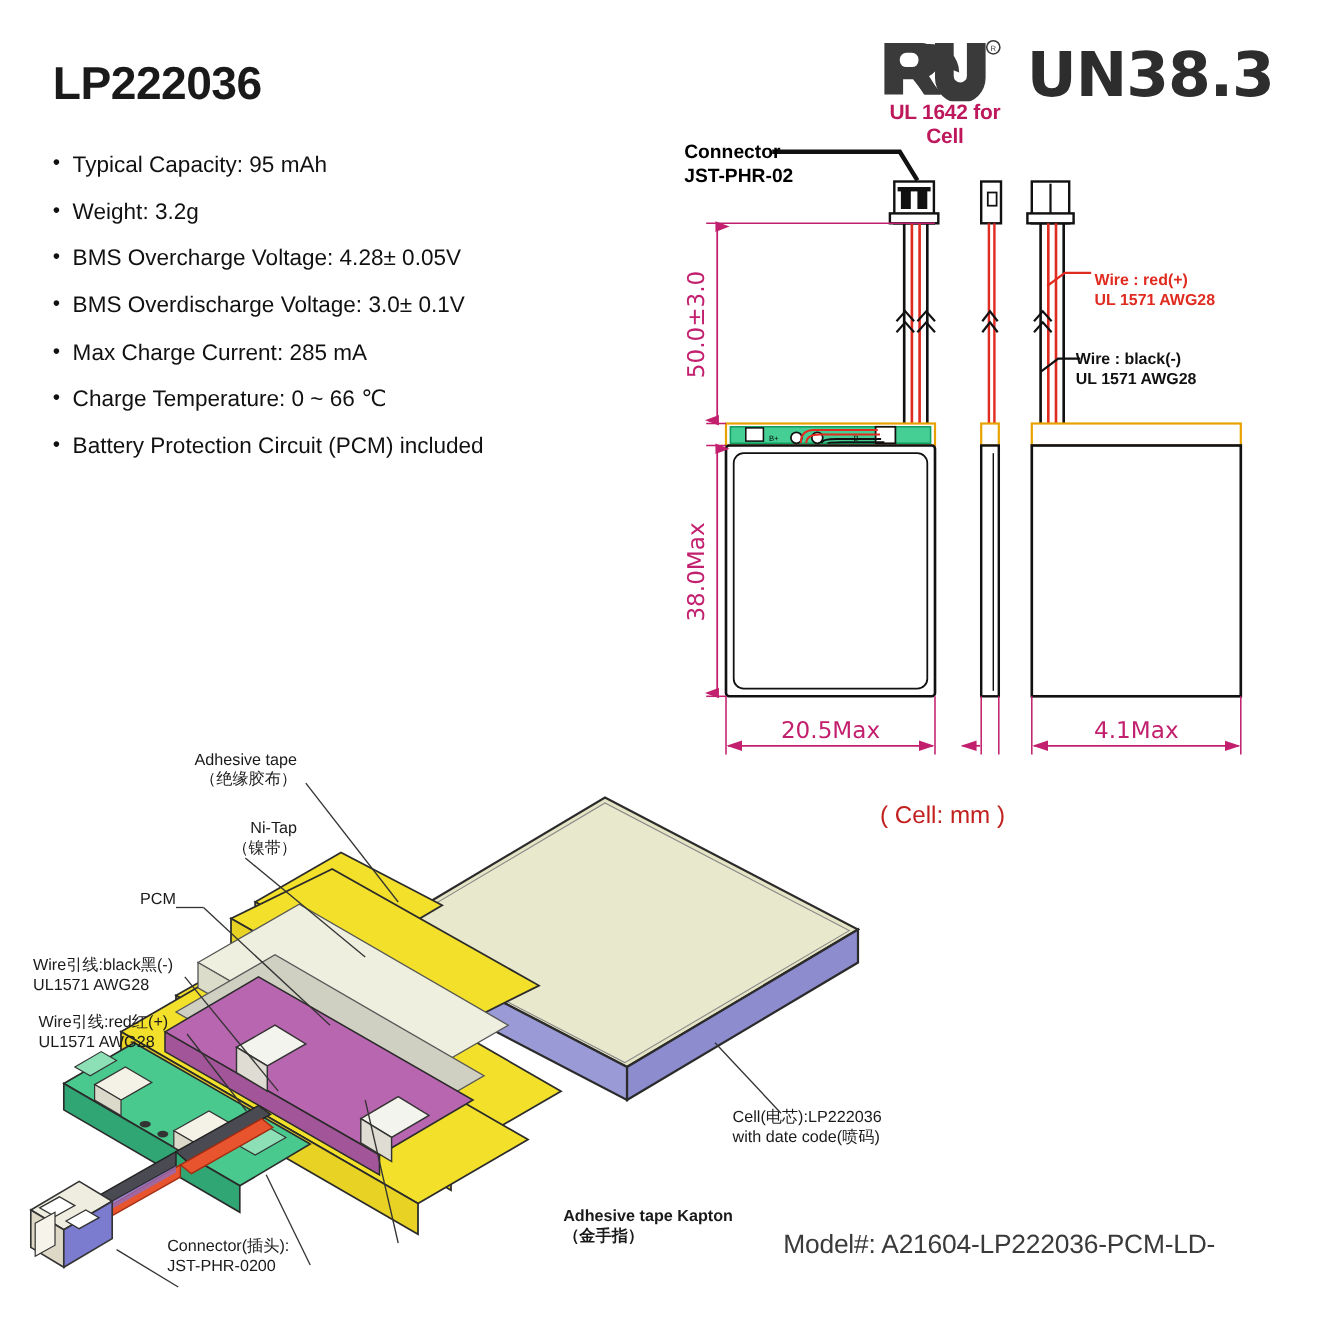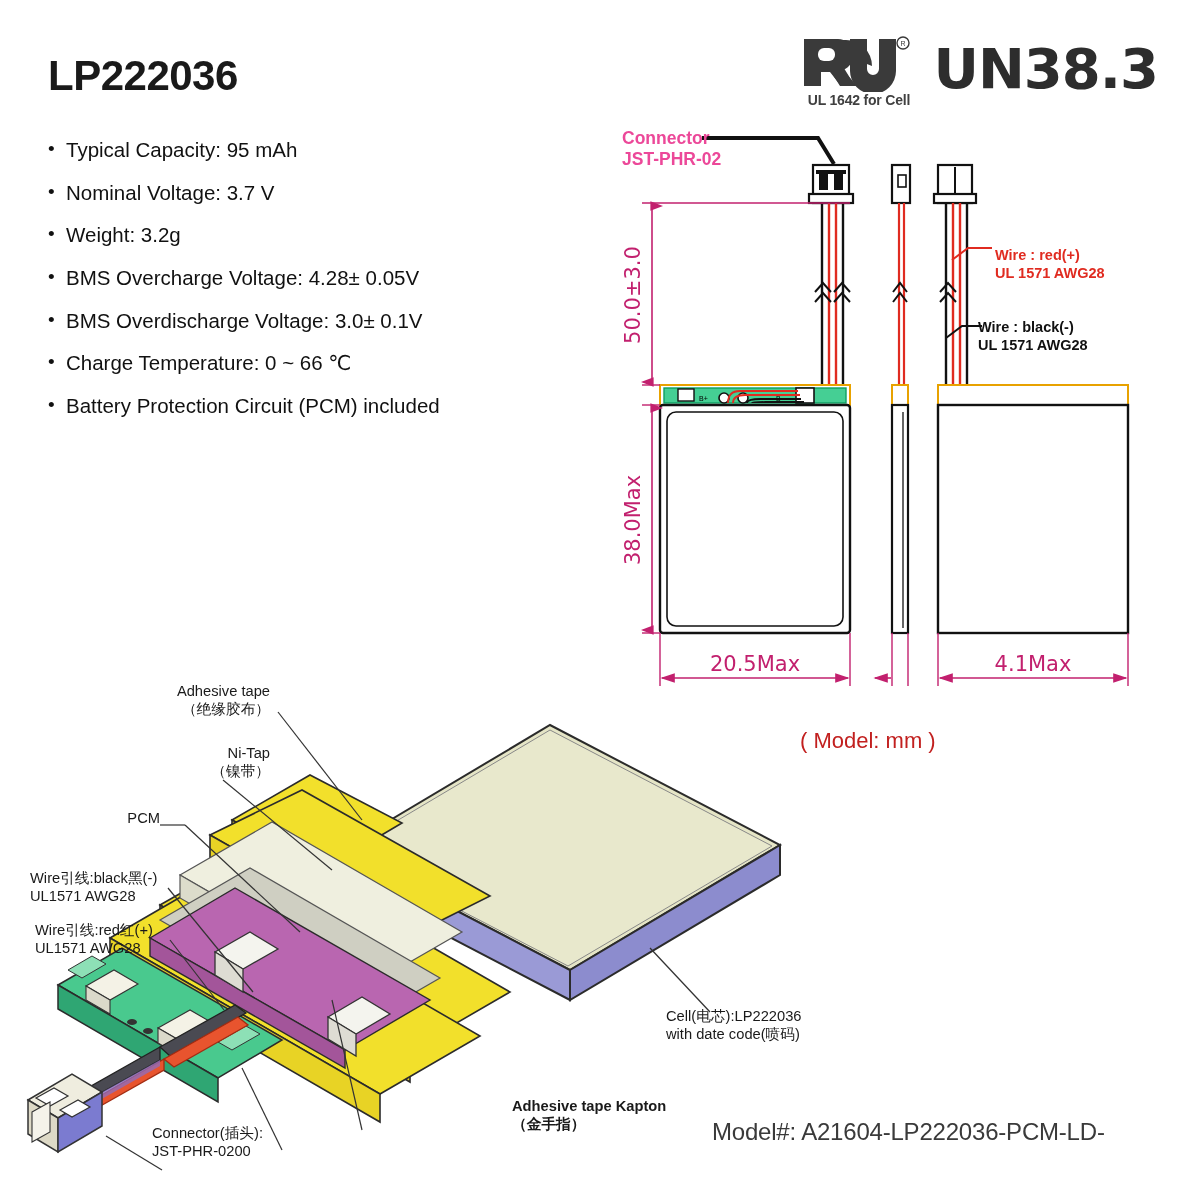--- a/index.html
+++ b/index.html
@@ -38,21 +38,21 @@
     content:"\2022";
     position:absolute;left:0;top:-1px;
     font-size:19px;
   }
 
   
   #cert-block{ right:42px; top:30px; width:370px; height:96px; }
   #ul-mark{ position:absolute; left:10px; top:4px; width:120px; }
   #ul-caption{
     position:absolute; left:6px; top:62px; width:130px;
-    font-size:14px;font-weight:700;color:#404040;text-align:center;
+    font-size:19px;font-weight:700;color:#be185d;text-align:center;
     letter-spacing:-0.2px;
   }
   #un-text{
     position:absolute; right:0px; top:6px;
     font-size:56px;font-weight:700;color:#2d2d2d;
     letter-spacing:-1px; font-family:"DejaVu Sans",sans-serif;
   }
 
   
   #drawing-2d{ left:600px; top:120px; width:590px; height:580px; }
@@ -77,21 +77,21 @@
 
   #model-number{
     left:712px; top:1118px;
     font-size:24px; color:#3a3a3a; letter-spacing:-0.2px;
     white-space:nowrap;
   }
 
   
   #conn-label{
     left:622px; top:128px;
-    font-size:17.5px; font-weight:700; line-height:1.22; color:#ec4899;
+    font-size:17.5px; font-weight:700; line-height:1.22; color:#000000;
     white-space:pre-line;
   }
   #wire-red-label{
     left:995px; top:246px;
     font-size:14.5px; font-weight:700; line-height:1.25; color:#e02b20;
     white-space:pre-line;
   }
   #wire-black-label{
     left:978px; top:318px;
     font-size:14.5px; font-weight:700; line-height:1.25; color:#111;
@@ -124,24 +124,24 @@
       <text x="105" y="12" font-size="7" fill="#3a3a3a" text-anchor="middle" font-family="'Liberation Sans',sans-serif">R</text>
     </svg>
   </div>
 
   <div id="ul-caption">UL 1642 for Cell</div>
   <div id="un-text">UN38.3</div>
 </div>
 
 <ul id="spec-list" class="abs">
   <li>Typical Capacity: 95 mAh</li>
-  <li>Nominal Voltage: 3.7 V</li>
   <li>Weight: 3.2g</li>
   <li>BMS Overcharge Voltage: 4.28± 0.05V</li>
   <li>BMS Overdischarge Voltage: 3.0± 0.1V</li>
+  <li>Max Charge Current: 285 mA</li>
   <li>Charge Temperature: 0 ~ 66 ℃</li>
   <li>Battery Protection Circuit (PCM) included</li>
 </ul>
 
 <div class="abs" id="drawing-2d">
 <svg width="590" height="580" viewBox="0 0 590 580">
   <defs>
     <marker id="arrUp" markerWidth="8" markerHeight="8" refX="4" refY="7" orient="auto">
       <path d="M4 0 L7 8 L1 8 Z" fill="#c2206e"></path>
     </marker>
@@ -249,21 +249,21 @@
   <text x="40" y="175" fill="#c2206e" font-size="21" font-family="'DejaVu Sans',sans-serif" text-anchor="middle" transform="rotate(-90 40 175)" id="t-dim-wire">50.0±3.0</text>
   <text x="40" y="400" fill="#c2206e" font-size="21" font-family="'DejaVu Sans',sans-serif" text-anchor="middle" transform="rotate(-90 40 400)" id="t-dim-h">38.0Max</text>
   <text x="155" y="551" fill="#c2206e" font-size="21" font-family="'DejaVu Sans',sans-serif" text-anchor="middle" id="t-dim-w">20.5Max</text>
   <text x="433" y="551" fill="#c2206e" font-size="21" font-family="'DejaVu Sans',sans-serif" text-anchor="middle" id="t-dim-t">4.1Max</text>
 </svg>
 </div>
 
 <div class="abs" id="conn-label">Connector<br>JST-PHR-02</div>
 <div class="abs" id="wire-red-label">Wire : red(+)<br>UL 1571 AWG28</div>
 <div class="abs" id="wire-black-label">Wire : black(-)<br>UL 1571 AWG28</div>
-<div class="abs" id="unit-note">( Model: mm )</div>
+<div class="abs" id="unit-note">( Cell: mm )</div>
 
 <div class="abs" id="exploded-3d">
 <svg width="1190" height="520" viewBox="0 0 1190 520">
 
   <g>
 
     <polygon points="330,180 540,55 770,175 560,300" fill="#e5e5c6" stroke="#2b2b2b" stroke-width="2"></polygon>
     <polygon points="336,181 540,60 762,176 558,296" fill="#e8e8cc" stroke="#888" stroke-width="1"></polygon>
 
     <polygon points="770,175 560,300 560,330 770,205" fill="#8c8cce" stroke="#2b2b2b" stroke-width="2"></polygon>

